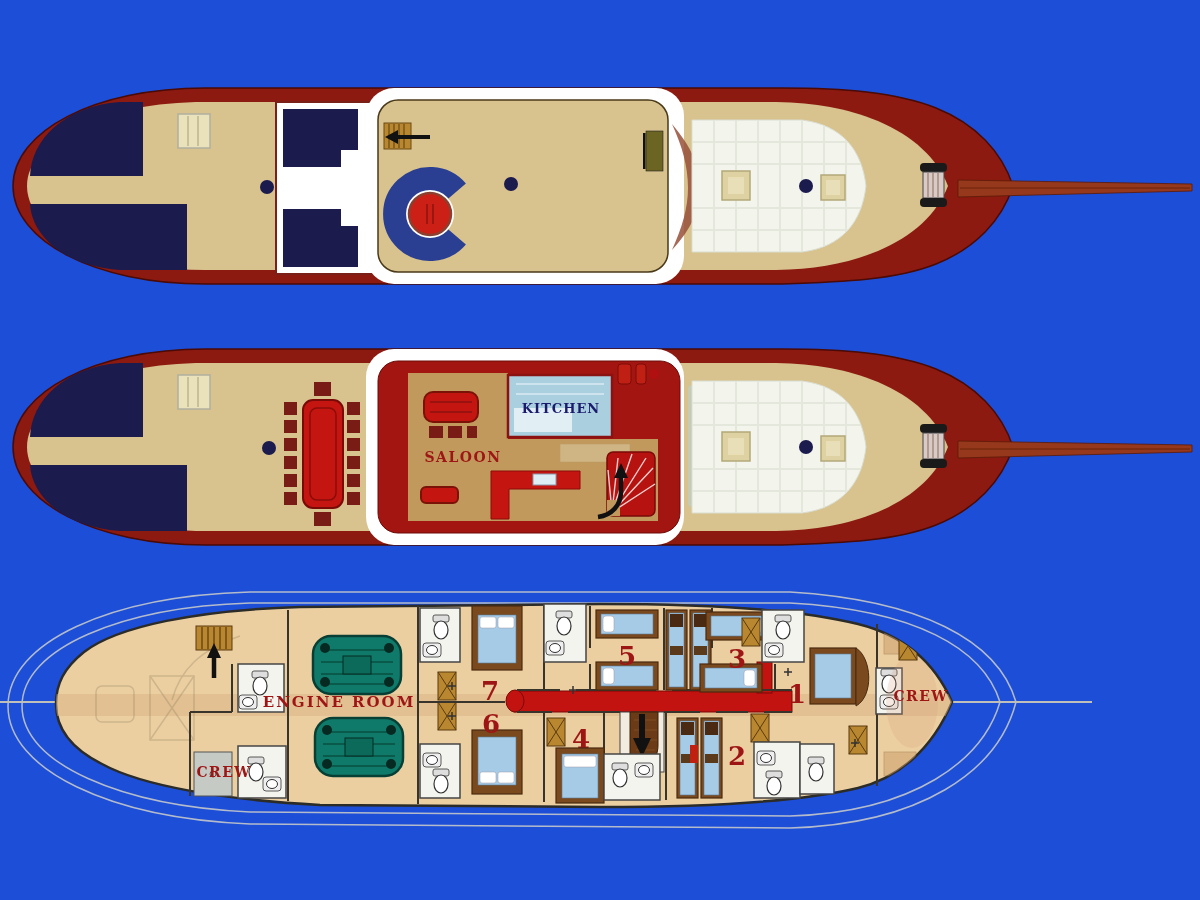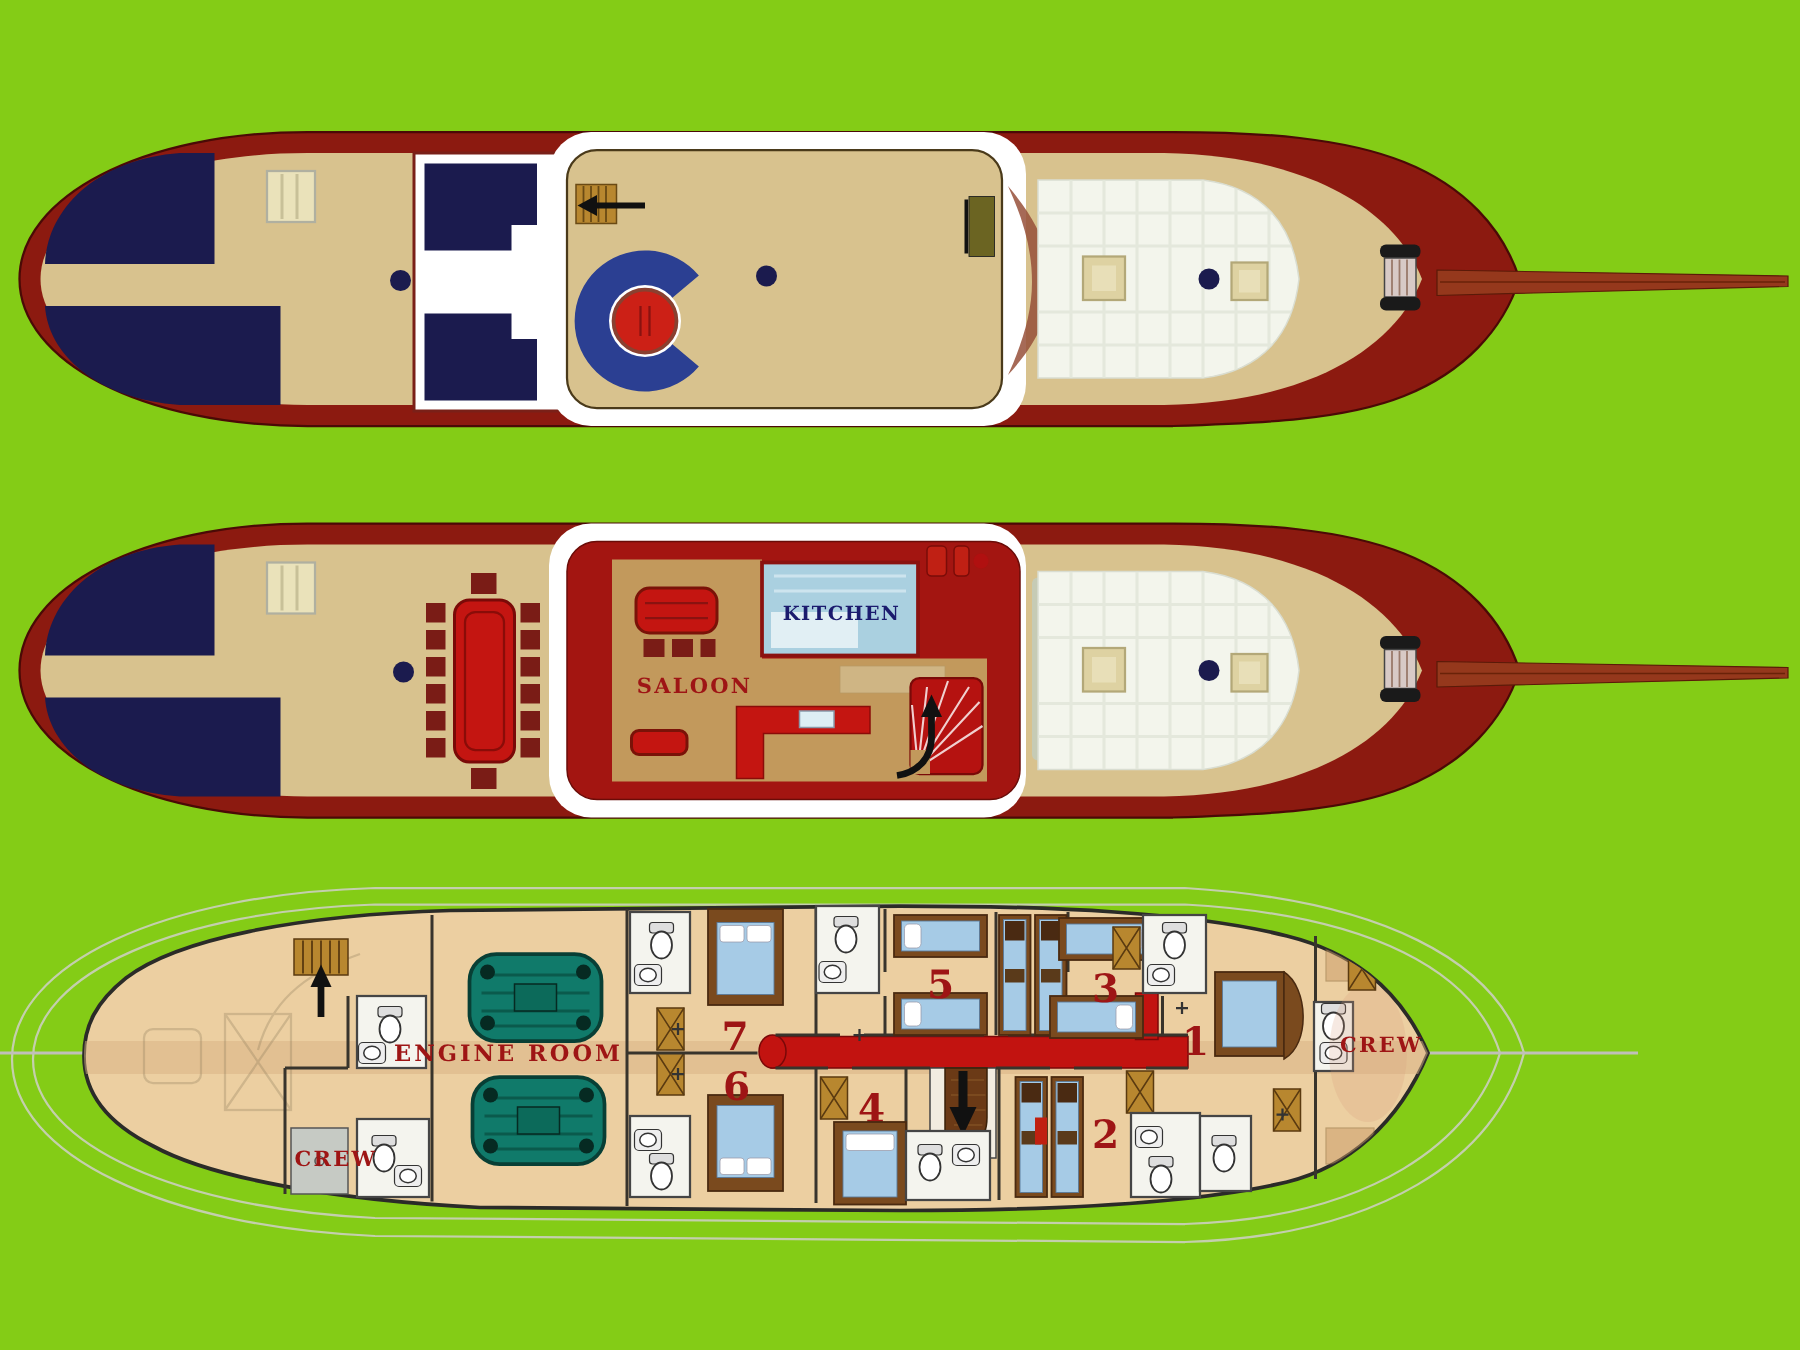--- a/index.html
+++ b/index.html
@@ -1,16 +1,16 @@
 <!DOCTYPE html>
 <html style="--hull_red: #8c1a10; --deck_tan: #d8c28e; --navy: #1b1b4e; --cushion_white: #f3f5ec; --saloon_red: #a31511; --bright_red: #c41511; --saloon_floor: #c2995c; --kitchen_blue: #aad0e0; --lower_floor: #eccfa1; --engine_teal: #107a6a; --corridor_red: #c21310; --bed_blue: #a6cbe6; --bed_frame: #7a4a1e; --wood_brown: #b8872f; --bowsprit_brown: #95381c; --label_red: #9e1515; --label_navy: #1b1b6e;"><head>
 <meta charset="utf-8">
 <style>
   html,body{margin:0;padding:0;background:#fff;}
-  #stage{position:relative;width:1200px;height:900px;background:#84cc16;overflow:hidden;
+  #stage{position:relative;width:1200px;height:900px;background:#1d4ed8;overflow:hidden;
          font-family:"DejaVu Sans",sans-serif;}
   svg{position:absolute;left:0;top:0;}
   .hull{fill:var(--hull_red);stroke:#4a0a06;stroke-width:1.5;}
   .deck{fill:var(--deck_tan);}
   .navy{fill:var(--navy);}
   .whitebox{fill:#ffffff;}
   .cushion{fill:var(--cushion_white);stroke:#d9ddd1;stroke-width:1;}
   .cgrid{stroke:#e2e7da;stroke-width:2;opacity:.9;}
   .tansq{fill:#ded2a2;stroke:#b3a878;stroke-width:1.5;}
   .tansq2{fill:#e8dfb8;}

